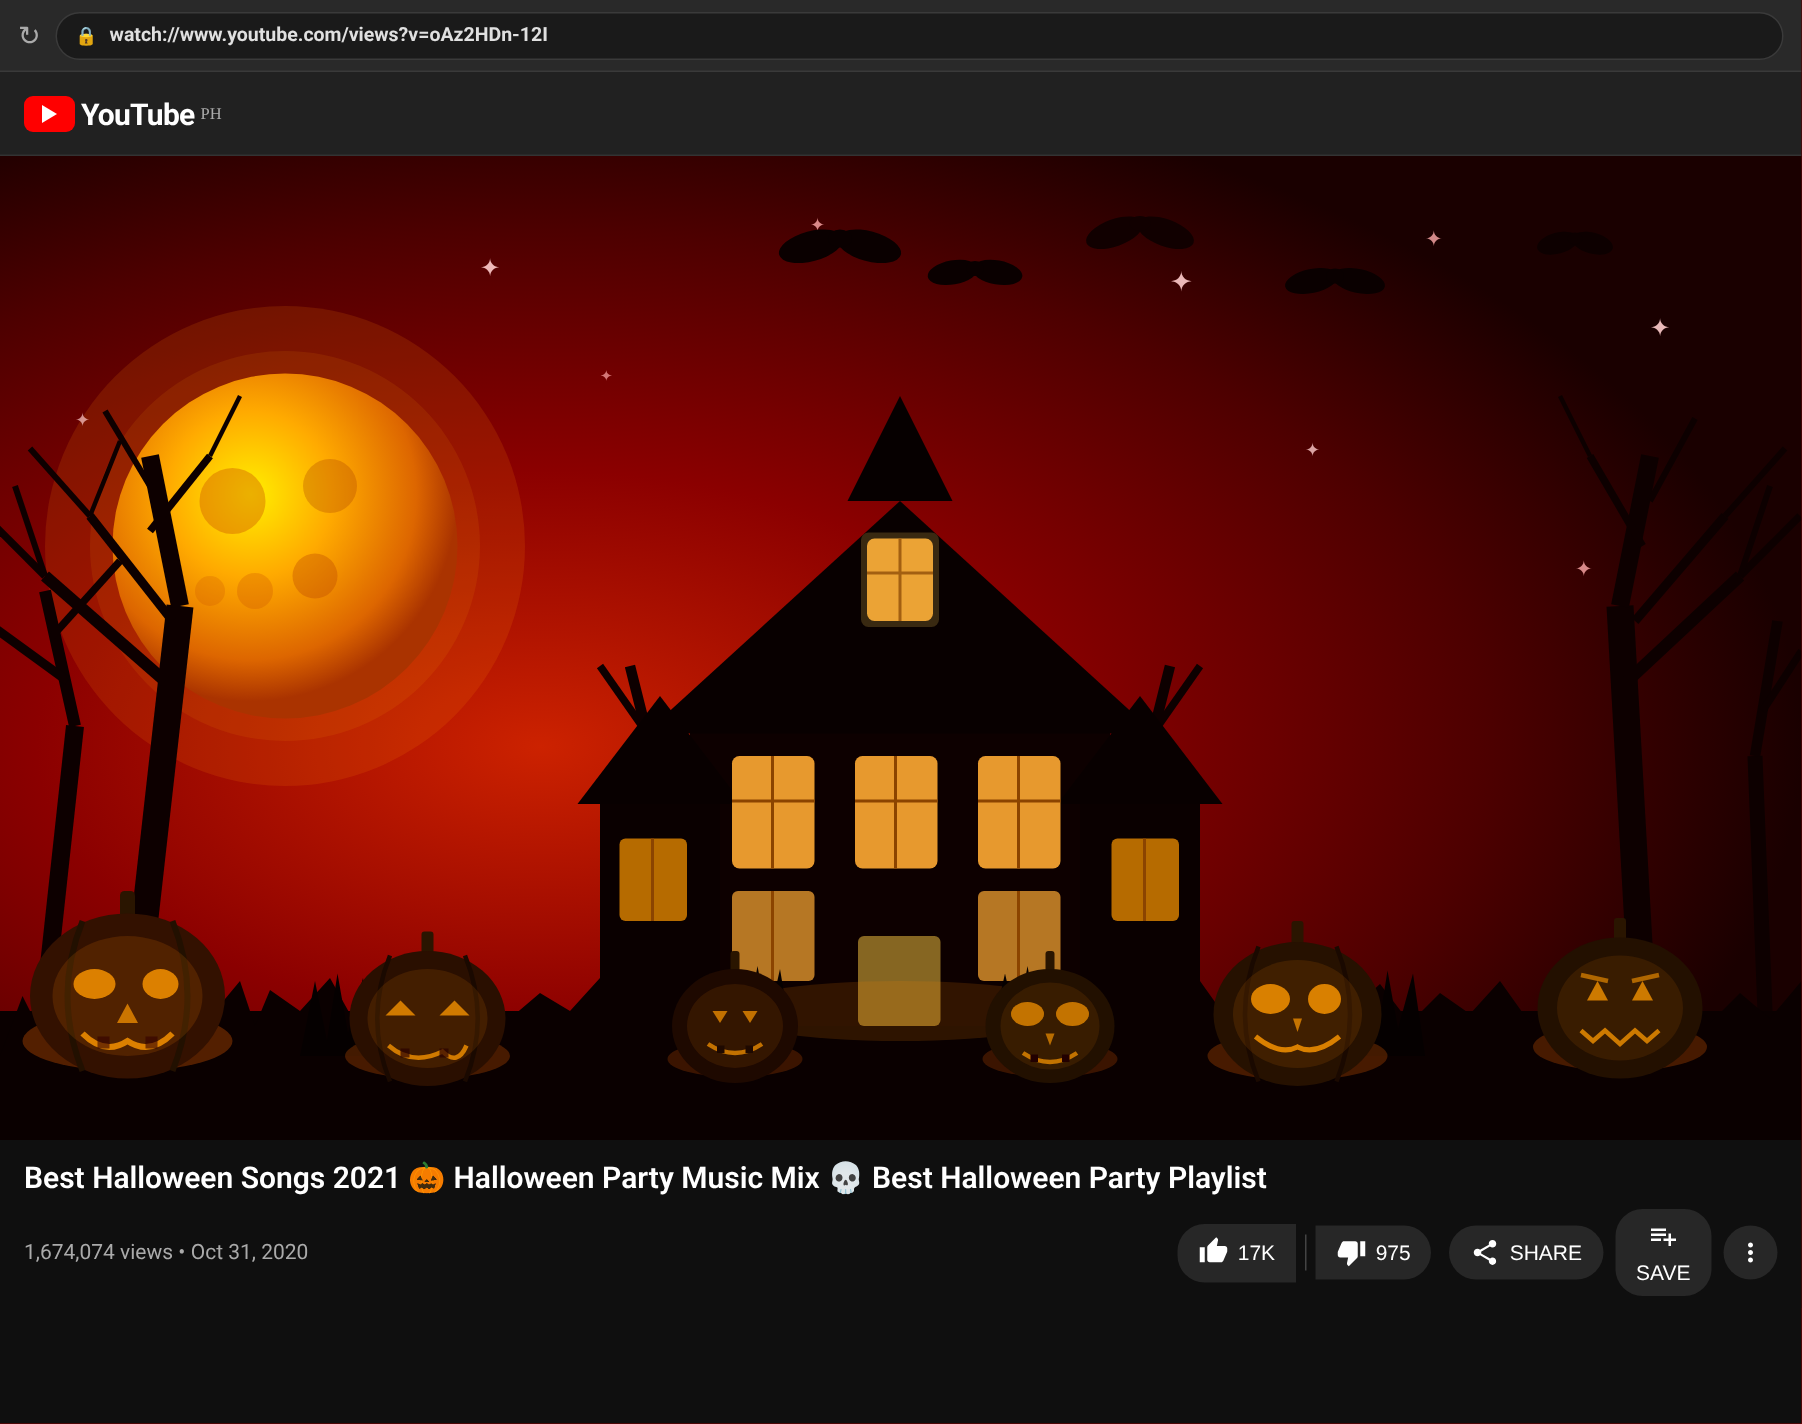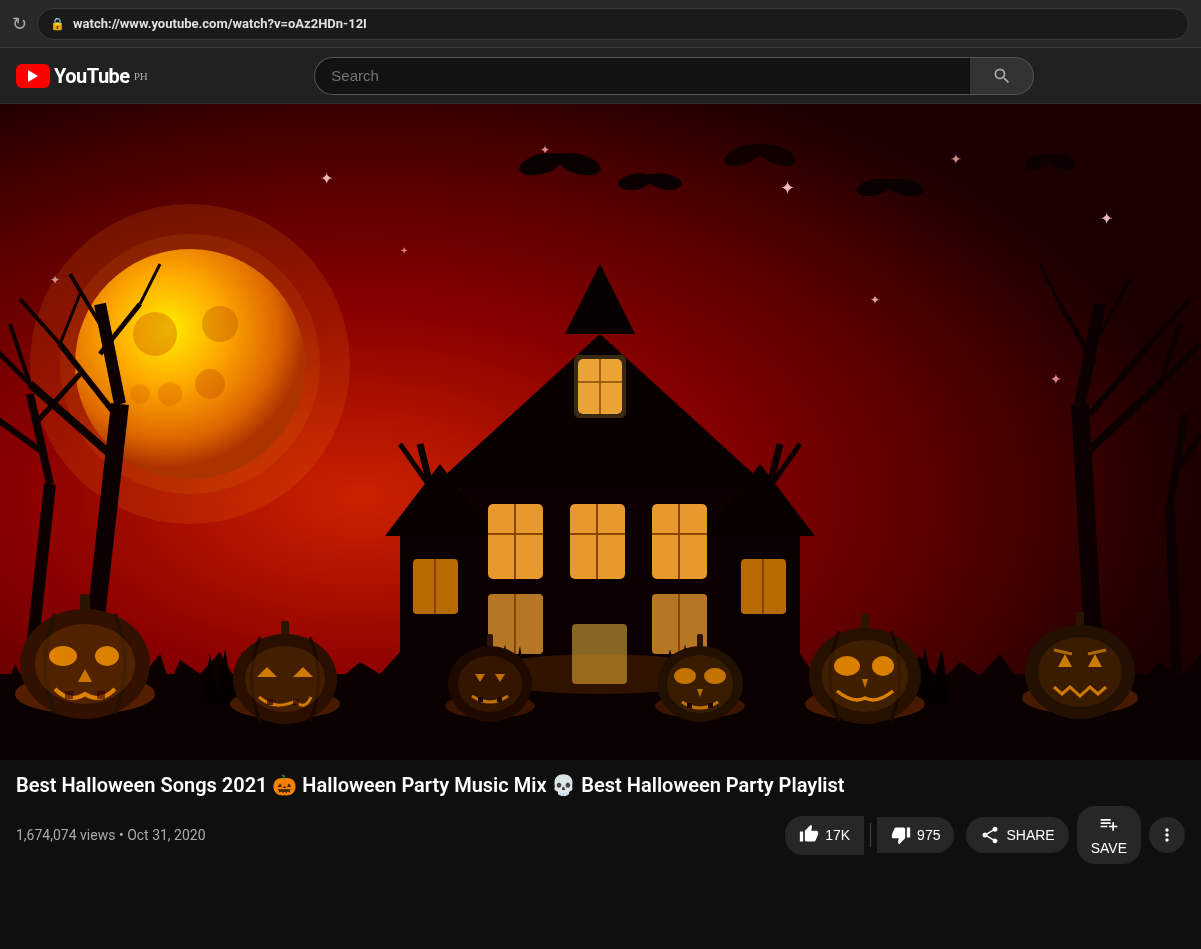--- a/index.html
+++ b/index.html
@@ -219,38 +219,30 @@
     }
   </style>
 </head>
 <body>
 
 <div class="browser-bar">
   <span class="browser-refresh">↻</span>
   <div class="browser-url-bar">
     <span class="lock-icon">🔒</span>
     <span class="browser-url-text">
-      <span>watch://</span><span>www.youtube.com</span><span>/watch?v=oAz2HDn-12I</span>
+      <span>watch://</span><span>www.youtube.com</span><span>/views?v=oAz2HDn-12I</span>
     </span>
   </div>
 </div>
 
 <div class="yt-header">
   <div class="yt-logo-area">
     <div class="yt-logo-icon"></div>
     <span class="yt-logo-text">YouTube</span>
     <span class="yt-logo-ph">PH</span>
-  </div>
-  <div class="yt-search-container">
-    <input class="yt-search-input" type="text" placeholder="Search" style="">
-    <button class="yt-search-btn">
-      <svg width="20" height="20" viewBox="0 0 24 24" fill="#aaa">
-        <path d="M15.5 14h-.79l-.28-.27A6.471 6.471 0 0 0 16 9.5 6.5 6.5 0 1 0 9.5 16c1.61 0 3.09-.59 4.23-1.57l.27.28v.79l5 4.99L20.49 19l-4.99-5zm-6 0C7.01 14 5 11.99 5 9.5S7.01 5 9.5 5 14 7.01 14 9.5 11.99 14 9.5 14z"></path>
-      </svg>
-    </button>
   </div>
 </div>
 
 <div class="video-container">
   <div class="halloween-scene">
     <svg class="scene-svg" viewBox="0 0 1201 656" xmlns="http://www.w3.org/2000/svg">
 
       <defs>
         <radialGradient id="skyGrad" cx="30%" cy="60%" r="70%">
           <stop offset="0%" stop-color="#cc2200"></stop>

